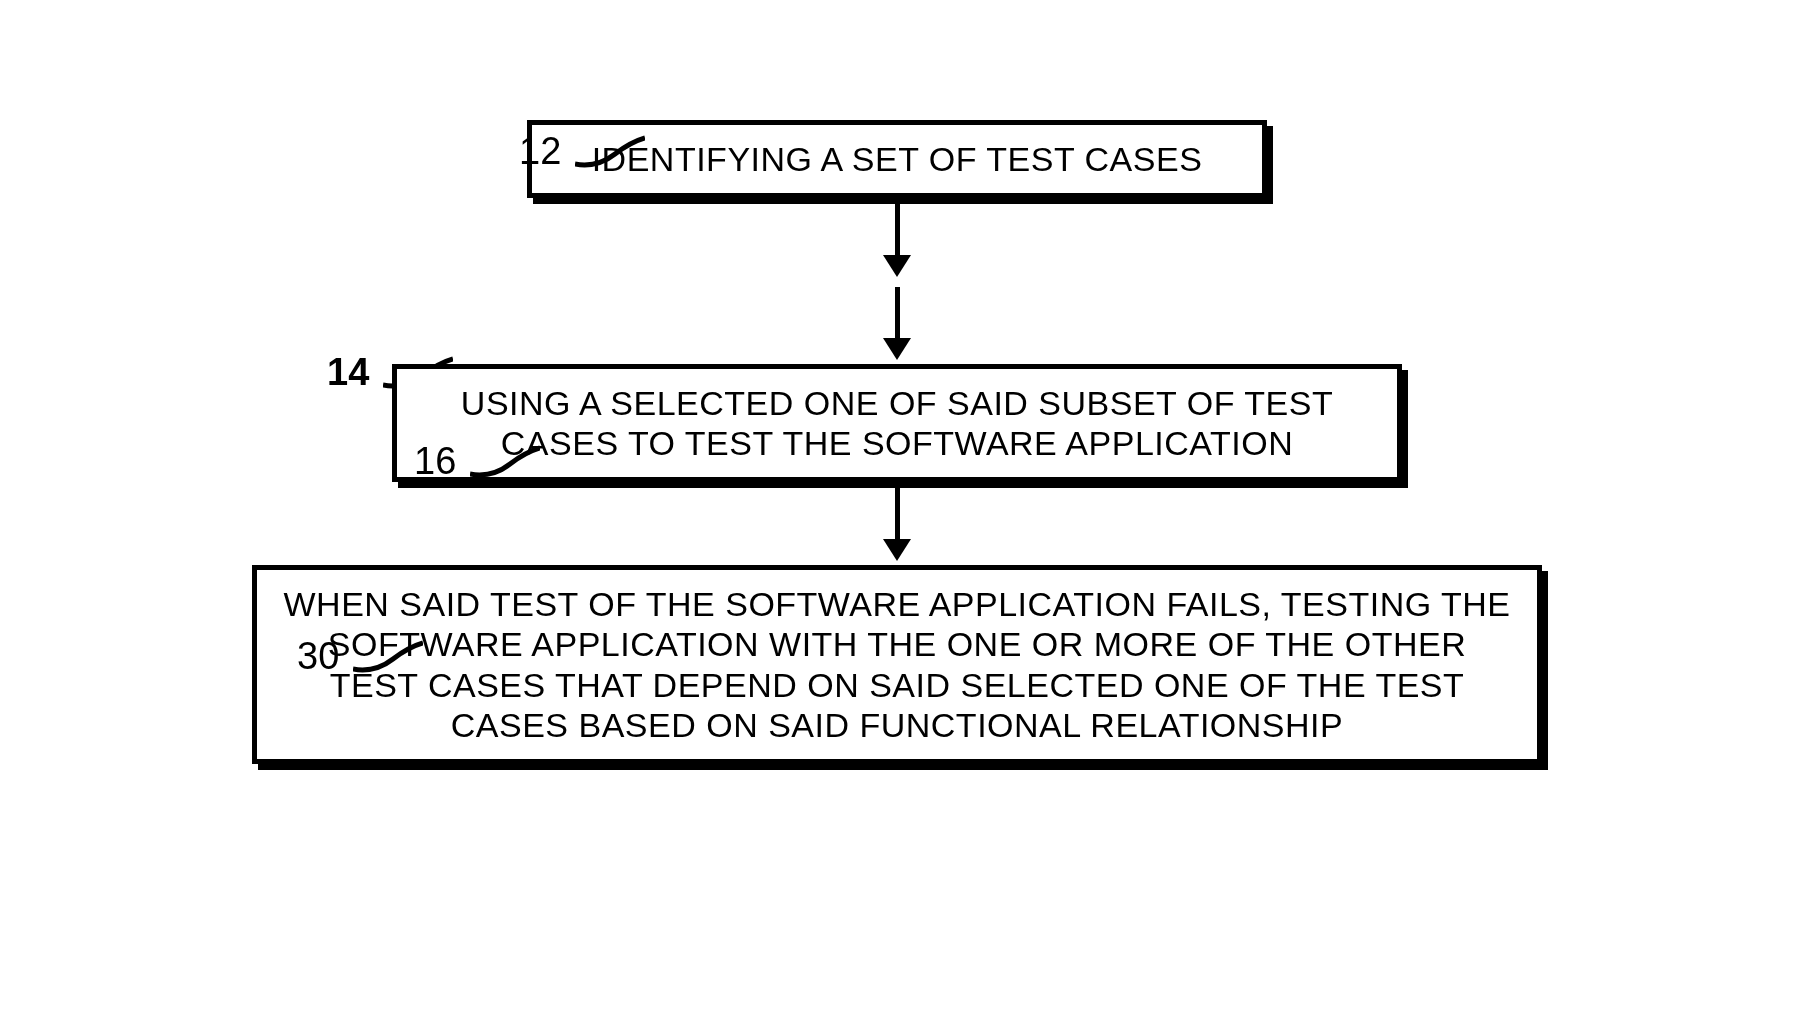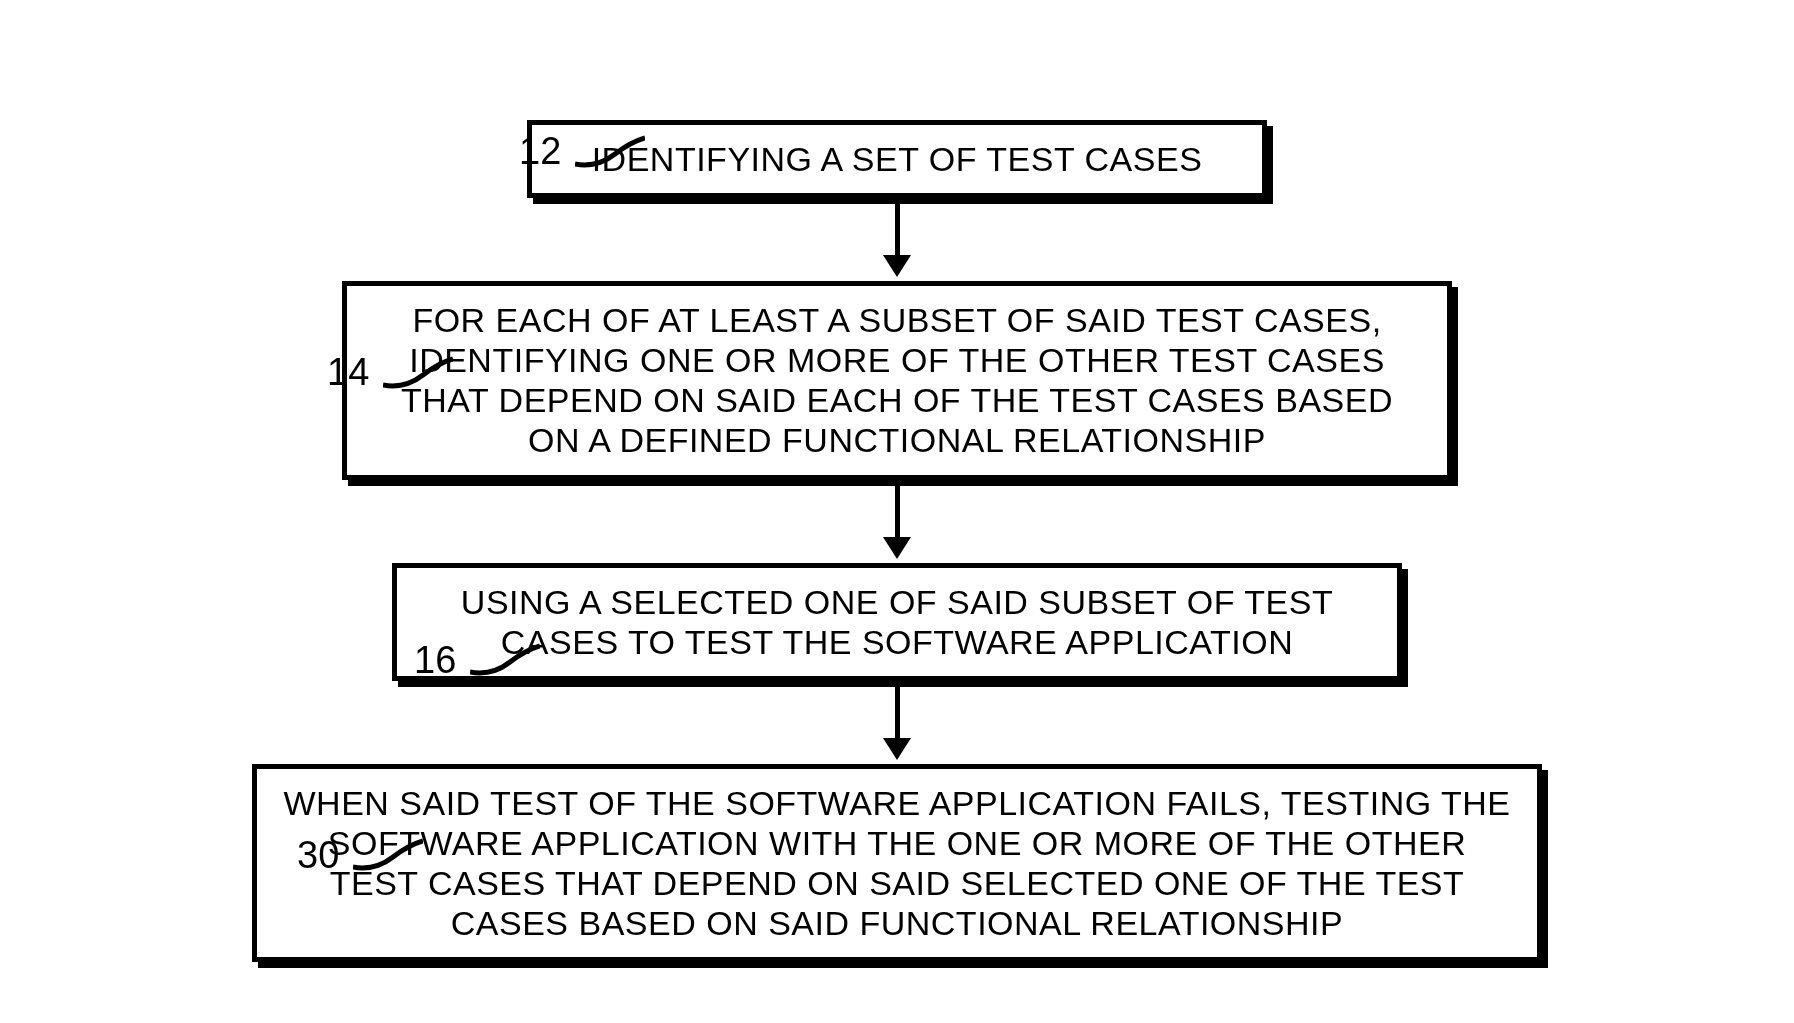--- a/index.html
+++ b/index.html
@@ -62,21 +62,21 @@
     width: 0; height: 0;
     border-left: 14px solid transparent;
     border-right: 14px solid transparent;
     border-top: 22px solid #000;
     margin-top: -1px;
   }
   
   .box-12 { width: 740px; }
   .label-12 { left: 322px; top: 10px; }
   .box-14 { width: 1110px; }
-  .label-14 { left: 130px; top: 70px; }
+  .label-14 { left: 130px; top: 70px; font-weight: bold; }
   .box-16 { width: 1010px; }
   .label-16 { left: 217px; top: 28px; margin-top: 48px; }
   .box-20 { width: 1290px; }
   .label-20 { left: 100px; top: 70px; }
 </style>
 </head>
 <body>
 
 <div class="flow-container">
 
@@ -96,23 +96,20 @@
     <div class="arrow-line" style="height:52px;"></div>
     <div class="arrow-head"></div>
   </div>
 
   <div class="step-row">
     <div class="step-label label-14">
       <span>14</span>
       <svg width="70" height="36" viewBox="0 0 70 36">
         <path d="M0 30 Q 22 34 40 20 Q 56 8 70 4" stroke="#000" stroke-width="5" fill="none"></path>
       </svg>
-    </div>
-    <div class="step-box box-14">
-      <span>FOR EACH OF AT LEAST A SUBSET OF SAID TEST CASES, IDENTIFYING ONE OR MORE OF THE OTHER TEST CASES THAT DEPEND ON SAID EACH OF THE TEST CASES BASED ON A DEFINED FUNCTIONAL RELATIONSHIP</span>
     </div>
   </div>
 
   <div class="arrow">
     <div class="arrow-line" style="height:52px;"></div>
     <div class="arrow-head"></div>
   </div>
 
   <div class="step-row">
     <div class="step-label label-16">

